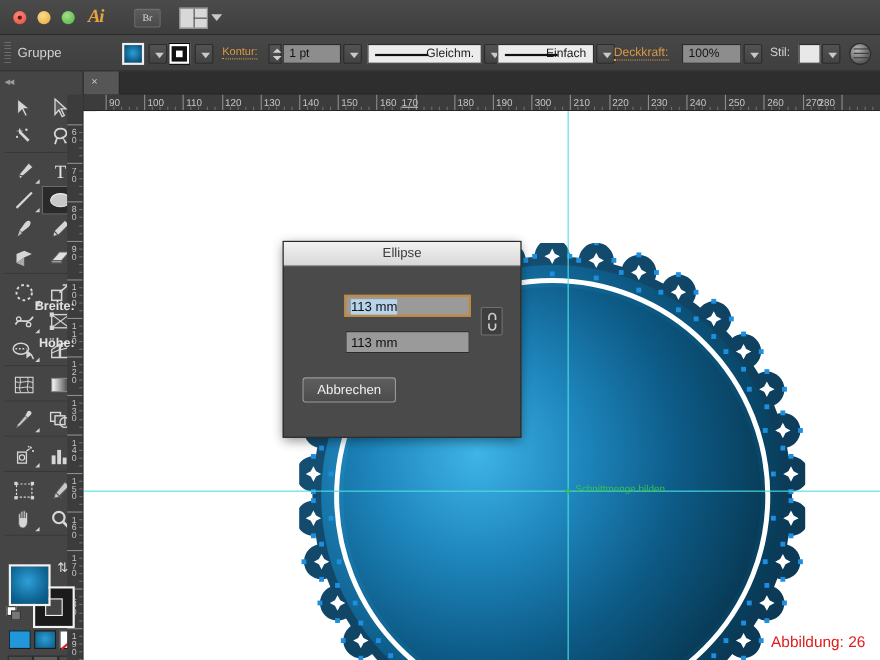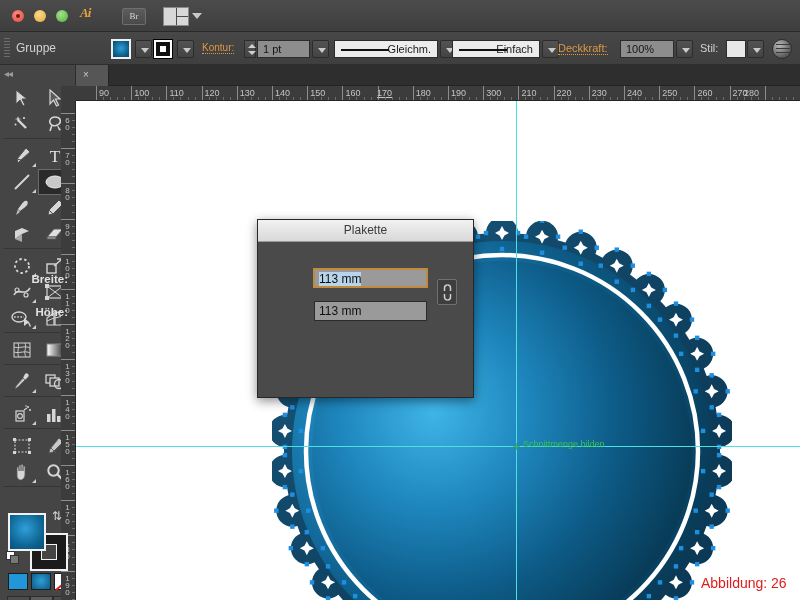--- a/index.html
+++ b/index.html
@@ -27,21 +27,21 @@
     position: absolute; top: 10px; width: 12px; height: 12px;
     border-radius: 50%;
   }
   .traffic.close  { left: 12px; background: radial-gradient(circle at 40% 35%, #ff8a80, #e0483c); }
   .traffic.close:after { content:""; position:absolute; left:4px; top:4px; width:4px;height:4px;border-radius:50%;background:#6d1a12; }
   .traffic.min    { left: 34px; background: radial-gradient(circle at 40% 35%, #ffd98a, #e0a93c); }
   .traffic.max    { left: 56px; background: radial-gradient(circle at 40% 35%, #a5e08a, #4cb03c); }
   #ai-logo {
     position: absolute; left: 80px; top: 5px;
     font-family: "Liberation Serif", serif;
-    font-size: 13px; font-weight: bold; font-style: italic;
+    font-size: 17px; font-weight: bold; font-style: italic;
     color: #e8a33d; letter-spacing: -1px;
   }
   #br-btn {
     position: absolute; left: 122px; top: 8px; width: 24px; height: 17px;
     background: linear-gradient(#5d5d5d,#4a4a4a);
     border: 1px solid #6e6e6e; border-radius: 2px;
     color: #d8d8d8; font-size: 9px; text-align: center; line-height: 15px;
     font-family: "Liberation Serif", serif;
   }
   #arrange-btn {
@@ -636,21 +636,21 @@
       <div class="rh-tick rh-min" style="left: 245.28px;"></div>
       <div class="rh-tick rh-min" style="left: 252.32px;"></div>
       <div class="rh-tick rh-min" style="left: 259.36px;"></div>
       <div class="rh-tick rh-maj" style="left: 266.4px;"></div>
       <div class="rh-lab" style="left: 269.4px;">160</div>
       <div class="rh-tick rh-min" style="left: 273.44px;"></div>
       <div class="rh-tick rh-min" style="left: 280.48px;"></div>
       <div class="rh-tick rh-min" style="left: 287.52px;"></div>
       <div class="rh-tick rh-min" style="left: 294.56px;"></div>
       <div class="rh-tick rh-maj" style="left: 301.6px;"></div>
-      <div class="rh-lab" style="left: 301px; text-decoration: underline;">170</div>
+      <div class="rh-lab" style="left: 289px; text-decoration: underline;">170</div>
       <div class="rh-tick rh-min" style="left: 308.64px;"></div>
       <div class="rh-tick rh-min" style="left: 315.68px;"></div>
       <div class="rh-tick rh-min" style="left: 322.72px;"></div>
       <div class="rh-tick rh-min" style="left: 329.76px;"></div>
       <div class="rh-tick rh-maj" style="left: 336.8px;"></div>
       <div class="rh-lab" style="left: 339.8px;">180</div>
       <div class="rh-tick rh-min" style="left: 343.84px;"></div>
       <div class="rh-tick rh-min" style="left: 350.88px;"></div>
       <div class="rh-tick rh-min" style="left: 357.92px;"></div>
       <div class="rh-tick rh-min" style="left: 364.96px;"></div>
@@ -1062,33 +1062,34 @@
       </svg>
     </div>
 
     <div class="guide" id="guide-v"></div>
     <div class="guide" id="guide-h"></div>
     <div id="guide-anchor"></div>
     <div id="guide-label">Schnittmenge bilden</div>
   </div>
 
   <div id="dialog">
-    <div id="dlg-title">Plakette</div>
+    <div id="dlg-title">Ellipse</div>
   </div>
   <div class="dlg-lab" id="lab-breite">Breite:</div>
   <div class="dlg-input" id="inp-breite">
     <span>113 mm</span>
   </div>
   <div class="dlg-lab" id="lab-hoehe">Höhe:</div>
   <div class="dlg-input" id="inp-hoehe">
     <span>113 mm</span>
   </div>
   <div id="chain-btn">
     <svg width="13" height="19" viewBox="0 0 13 19" style="position:absolute;left:3px;top:3px">
       <path d="M6.5 2 A3 3 0 0 1 9.5 5 L9.5 8" fill="none" stroke="#cfcfcf" stroke-width="1.5"></path>
       <path d="M6.5 2 A3 3 0 0 0 3.5 5 L3.5 8" fill="none" stroke="#cfcfcf" stroke-width="1.5"></path>
       <path d="M6.5 17 A3 3 0 0 0 9.5 14 L9.5 11" fill="none" stroke="#cfcfcf" stroke-width="1.5"></path>
       <path d="M6.5 17 A3 3 0 0 1 3.5 14 L3.5 11" fill="none" stroke="#cfcfcf" stroke-width="1.5"></path>
     </svg>
   </div>
+  <div class="dlg-btn" id="btn-cancel">Abbrechen</div>
 
   <div id="fig-label">Abbildung: 26</div>
 </div>
 
 </body></html>

